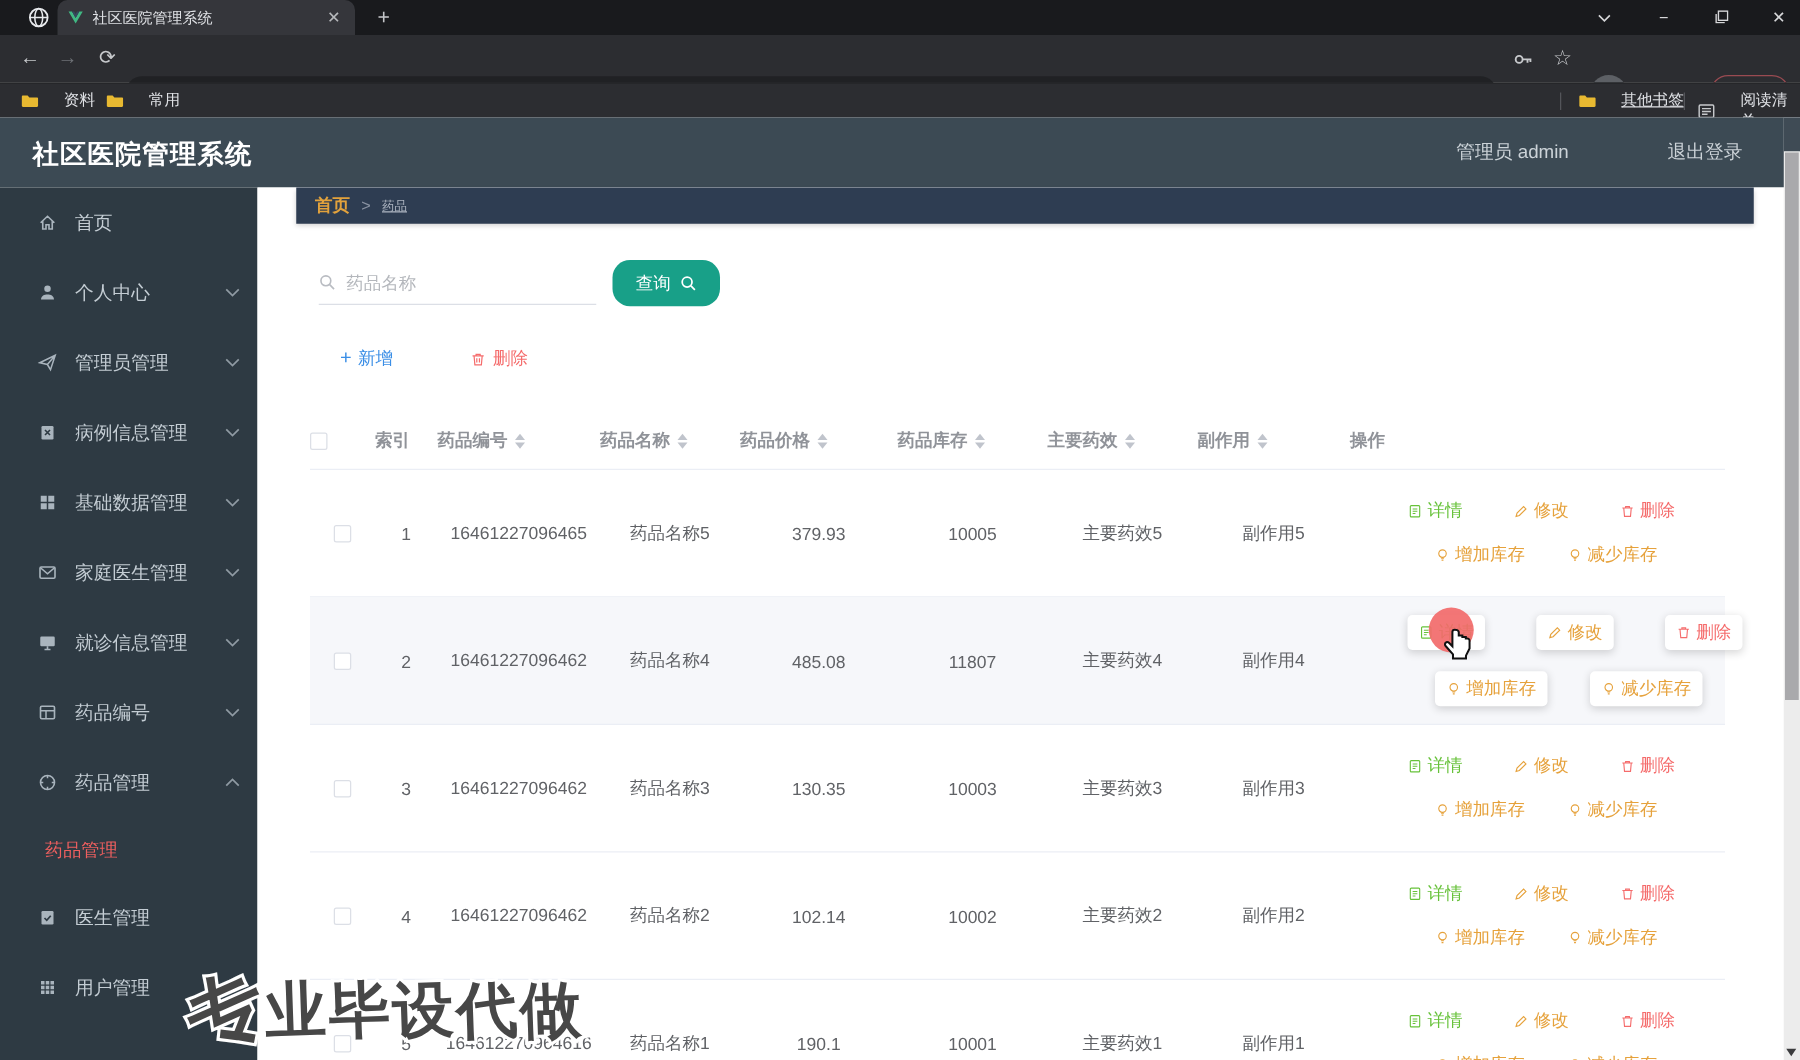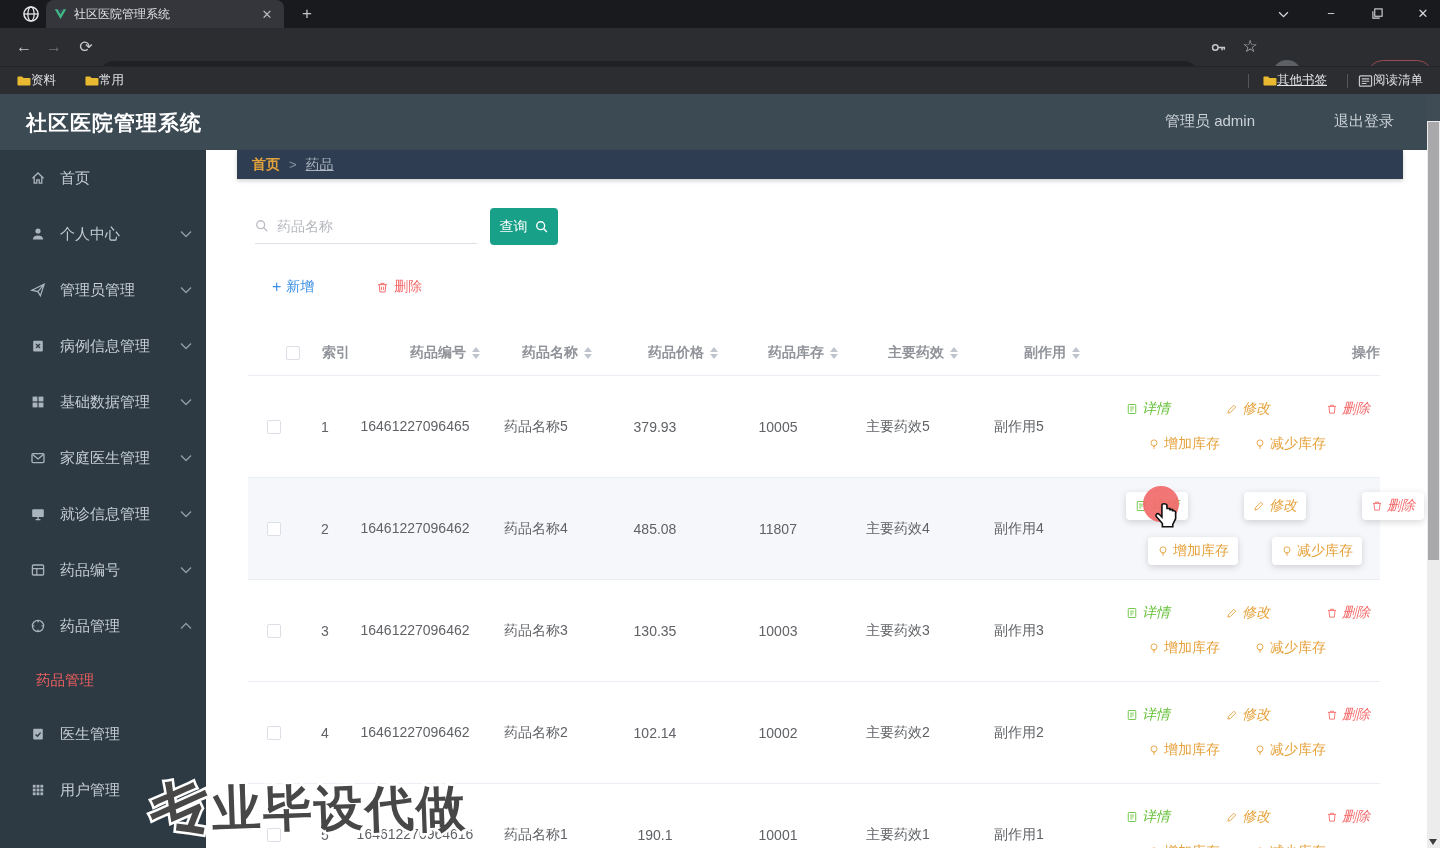--- a/index.html
+++ b/index.html
@@ -21,70 +21,70 @@
   .url-info { color:#9aa0a6; font-size:13px; margin-right:9px; }
   .url-host { color:#e8eaed; font-size:13.5px; font-weight:bold; }
   .url-tail { color:#9aa0a6; font-size:13.5px; }
   .incog { position:absolute; left:1272px; top:32px; width:30px; height:30px; background:#5d6065; border-radius:50%; display:flex; align-items:center; justify-content:center; }
   .incog-label { position:absolute; left:1310px; top:39px; color:#e8eaed; font-size:13.5px; }
   .update-pill { position:absolute; left:1368px; top:32px; width:64px; height:29px; border:1.5px solid #9a4b52; border-radius:15px; display:flex; align-items:center; justify-content:center; gap:6px; }
   .update-label { color:#f28b82; font-size:13.5px; }
   .dots { color:#f0a9a3; font-size:13px; letter-spacing:0; }
 
   .bookmarksbar { position:absolute; left:0; top:66px; width:1440px; height:28px; background:#2c2d31; border-top:1px solid #232427; }
-  .bm { position:absolute; top:5px; display:flex; align-items:center; gap:0; color:#dfe1e5; font-size:12.5px; }
+  .bm { position:absolute; top:5px; display:flex; align-items:center; gap:20px; color:#dfe1e5; font-size:12.5px; }
   .bm-divider { position:absolute; top:7px; width:1px; height:14px; background:#53555a; }
 
   
   .appheader { position:absolute; left:0; top:94px; width:1440px; height:56px; background:#3c4a54; }
   .app-title { position:absolute; left:26px; top:15px; color:#ffffff; font-size:21px; font-weight:bold; letter-spacing:1px; }
   .hdr-user { position:absolute; left:1165px; top:18px; color:#ccd3d8; font-size:15px; }
   .hdr-logout { position:absolute; left:1334px; top:18px; color:#ccd3d8; font-size:15px; }
 
   
   .sidebar { position:absolute; left:0; top:150px; width:206px; height:698px; background:#2e3a43; overflow:hidden; }
   .side-item { height:56px; display:flex; align-items:center; padding:0 14px 0 30px; color:#c4cdd4; font-size:15px; }
   .side-item .lbl { margin-left:14px; flex:1; }
   .side-sub { height:52px; display:flex; align-items:center; padding-left:36px; color:#ee5f5f; font-size:14.5px; }
   .chev { width:12px; height:8px; }
 
   
   .main { position:absolute; left:206px; top:150px; width:1234px; height:698px; background:#fff; }
   .breadcrumb { position:absolute; left:31px; top:0; width:1166px; height:29px; background:#2e3d52; display:flex; align-items:center; padding-left:15px; box-shadow:0 2px 4px rgba(0,0,0,.18); }
   .bc-home { color:#e2a23c; font-size:14px; font-weight:bold; }
   .bc-sep { color:#7f8globals#aab; color:#8a93a3; font-size:13px; margin:0 9px; }
-  .bc-cur { color:#aeb6c2; font-size:14px;text-decoration:underline; }
+  .bc-cur { color:#aeb6c2; font-size:10px;text-decoration:underline; }
 
   .search-wrap { position:absolute; left:49px; top:58px; width:222px; height:36px; border-bottom:1px solid #dcdfe6; display:flex; align-items:center; }
   .search-input { border:none; outline:none; background:transparent; font-size:14px; color:#606266; width:185px; margin-left:8px; font-family:inherit; }
   .search-input::placeholder { color:#b4b7bc; }
-  .query-btn { position:absolute; left:284px; top:58px; width:68px; height:37px; background:#18a088; border:none; border-radius:4px; color:#fff; font-size:14px; display:flex; align-items:center; justify-content:center; gap:7px; font-family:inherit; }
+  .query-btn { position:absolute; left:284px; top:58px; width:86px; height:37px; background:#18a088; border:none; border-radius:14px; color:#fff; font-size:14px; display:flex; align-items:center; justify-content:center; gap:7px; font-family:inherit; }
 
   .addrow { position:absolute; left:66px; top:125px; height:24px; display:flex; align-items:center; }
   .link-add { display:flex; align-items:center; gap:5px; color:#3a8ee6; font-size:14px; }
   .link-del { display:flex; align-items:center; gap:5px; color:#f56c6c; font-size:14px; margin-left:62px; }
   .plus { font-size:16px; }
 
   
   .table { position:absolute; left:42px; top:181px; width:1132px; }
   .trow { display:grid; grid-template-columns:52px 50px 130px 112px 126px 120px 120px 122px 300px; align-items:center; }
   .thead { height:45px; border-bottom:1px solid #ebeef5; }
-  .th { display:flex; align-items:center; justify-content:flex-end; color:#909399; font-size:14px; font-weight:bold; }
+  .th { display:flex; align-items:center; justify-content:flex-start; color:#909399; font-size:14px; font-weight:bold; }
   .tbody-row { height:102px; border-bottom:1px solid #ebeef5; }
   .td { display:flex; align-items:center; justify-content:center; color:#606266; font-size:14px; text-align:center; }
   .td.code { word-break:break-all; line-height:23px; padding:0 3px; display:block; text-align:center; }
   .row-hover { background:#f6f7fa; }
   .carets { display:inline-flex; flex-direction:column; gap:2px; margin-left:6px; }
   .car-up { width:0; height:0; border-left:4px solid transparent; border-right:4px solid transparent; border-bottom:5px solid #c0c4cc; }
   .car-dn { width:0; height:0; border-left:4px solid transparent; border-right:4px solid transparent; border-top:5px solid #c0c4cc; }
   .cbx { width:14px; height:14px; border:1px solid #dcdfe6; border-radius:2px; background:#fff; display:inline-block; }
 
   .ops { display:flex; flex-direction:column; justify-content:center; gap:17px; height:100%; }
   .ops-line { display:flex; align-items:center; }
-  .ops-line1 { padding-left:46px; gap:56px;font-style:italic; }
+  .ops-line1 { padding-left:46px; gap:41px; }
   .ops-line2 { padding-left:68px; gap:34px;font-family:Liberation Mono, monospace; }
   .act { display:inline-flex; align-items:center; gap:4px; font-size:14px; white-space:nowrap; }
   .act-detail { color:#67c23a; }
   .act-edit { color:#e6a23c; }
   .act-del { color:#f56c6c; }
   .act-stock { color:#e6a23c; }
   .pill { background:#fff; padding:5px 9px; border-radius:4px; box-shadow:0 2px 7px rgba(0,0,0,.16); }
 
   
   .click-dot { position:absolute; left:937px; top:336px; width:36px; height:36px; border-radius:50%; background:#f26a6a; opacity:.92; z-index:40; }

